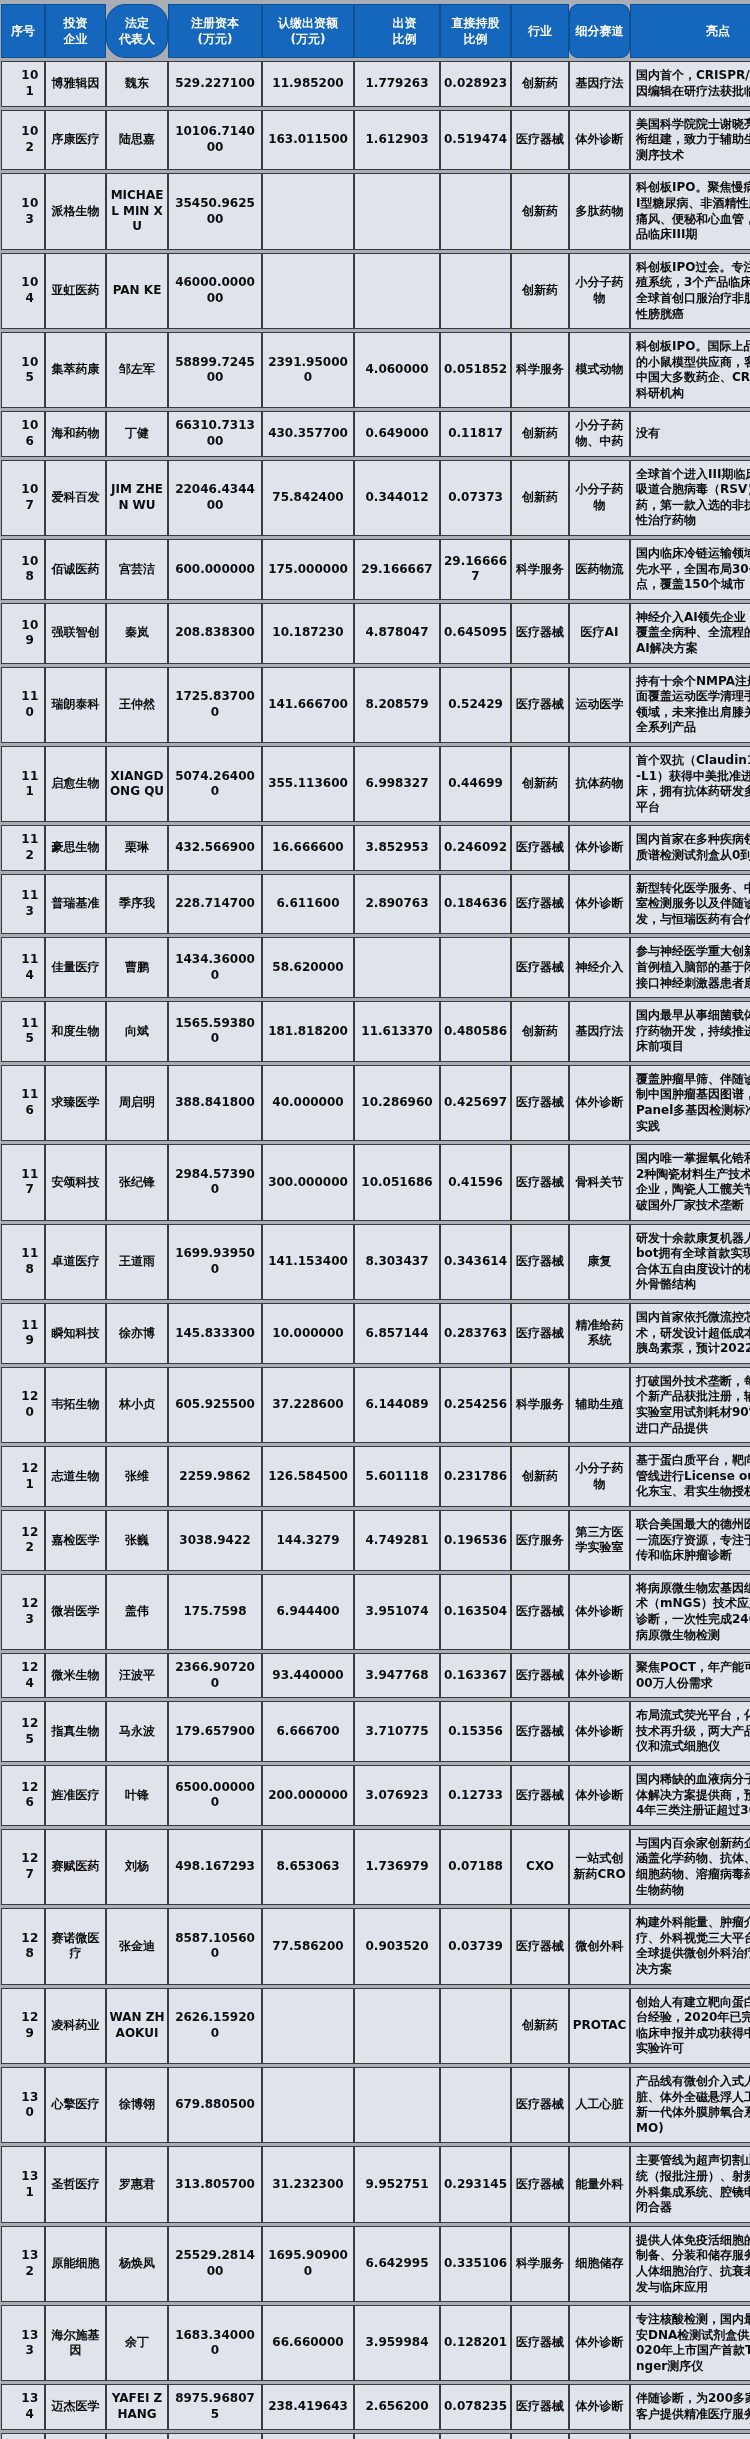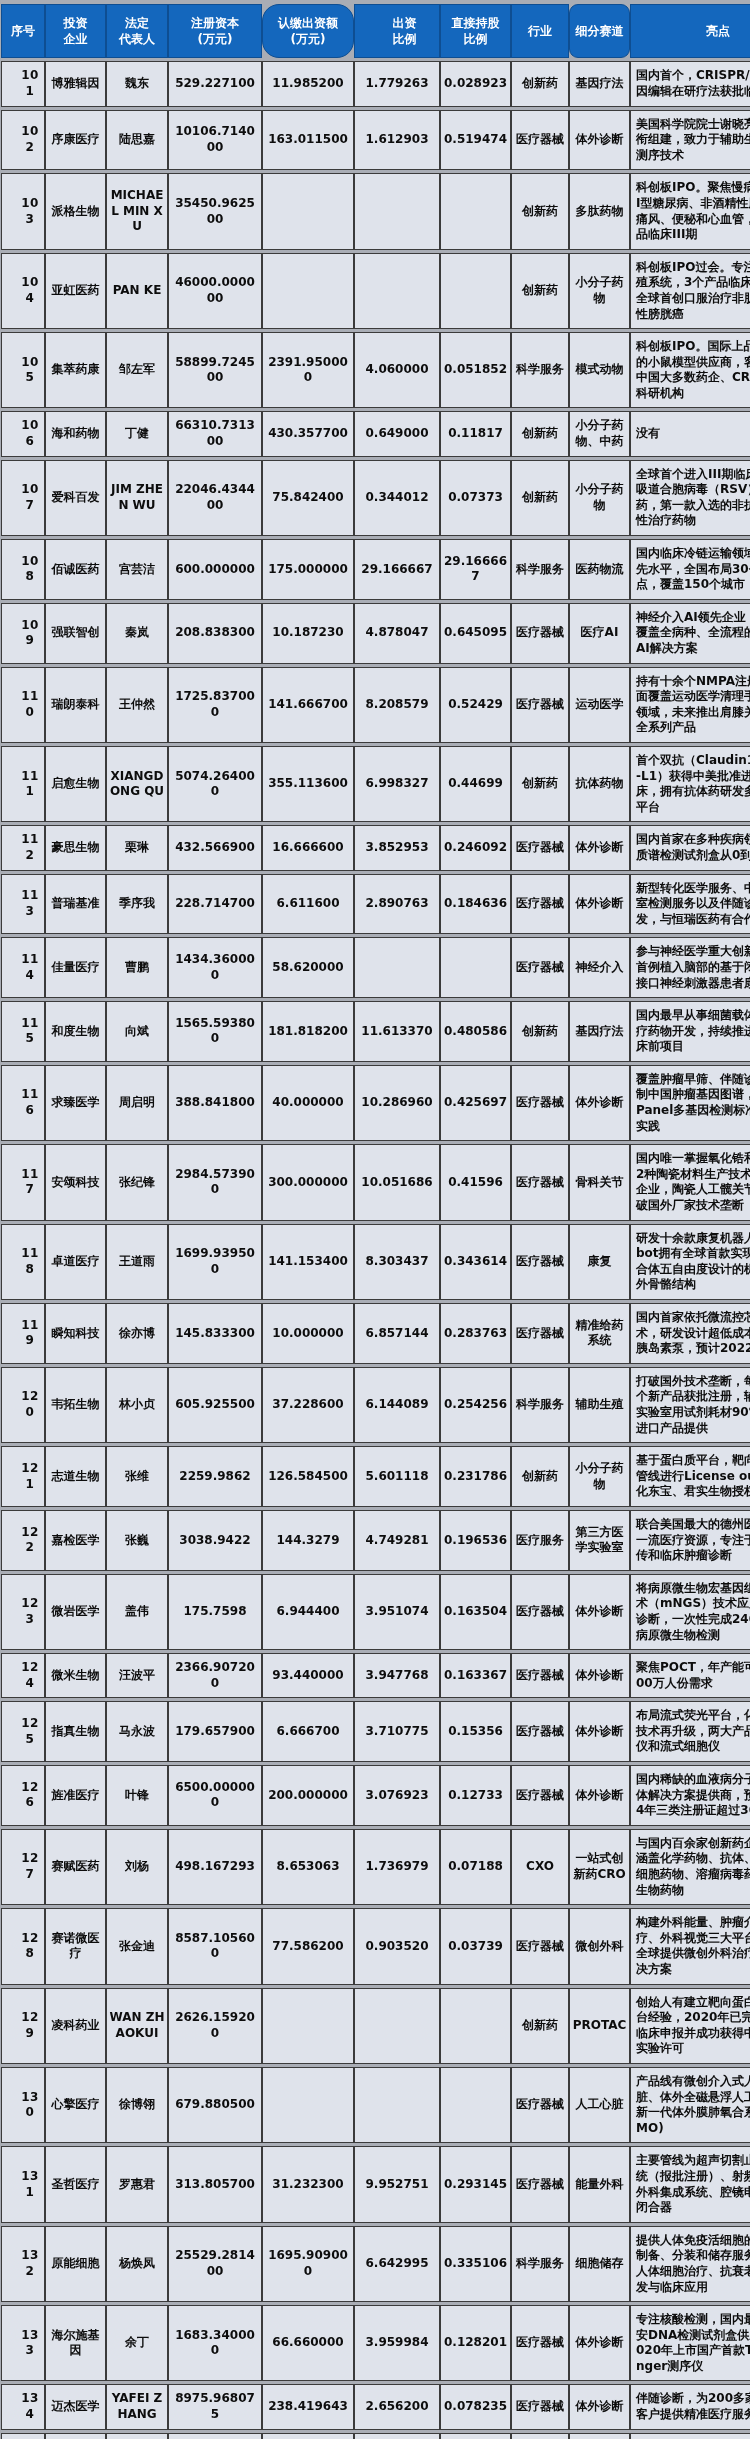--- a/index.html
+++ b/index.html
@@ -29,25 +29,25 @@
 </head>
 <body>
 
 <div class="wrap">
   <table>
     <thead>
       <tr>
           <th style="width: 40px;">序号</th>
           <th style="width: 57px;">投资
 企业</th>
-          <th style="width: 58px;">法定
+          <th style="width: 58px; border-radius: 19px;">法定
 代表人</th>
           <th style="width: 90px; margin-top: 20px;">注册资本
 (万元)</th>
-          <th style="width: 88px; border-radius: 17px;">认缴出资额
+          <th style="width: 88px;">认缴出资额
 (万元)</th>
           <th style="width: 67px; padding-left: 16px;">出资
 比例</th>
           <th style="width: 67px;">直接持股
 比例</th>
           <th style="width: 54px;">行业</th>
           <th style="width: 57px; border-radius: 9px;">细分赛道</th>
           <th style="width: 172px;">亮点</th>
         </tr>
     </thead>

